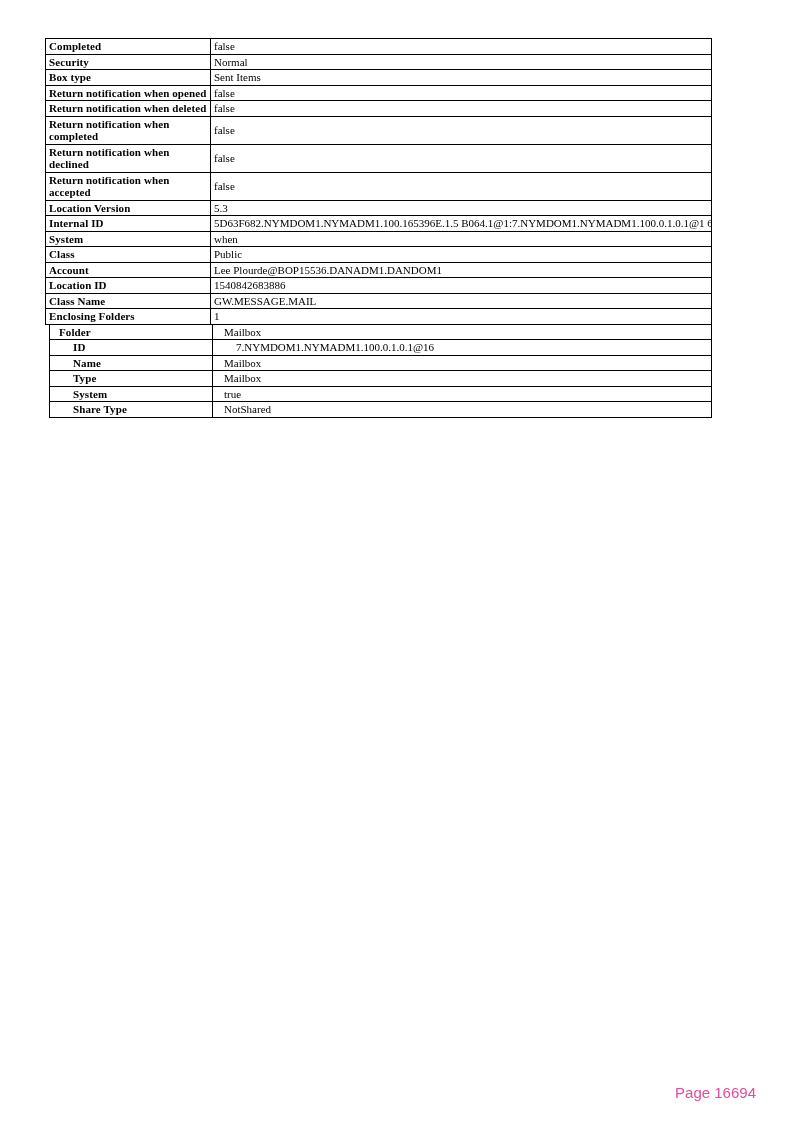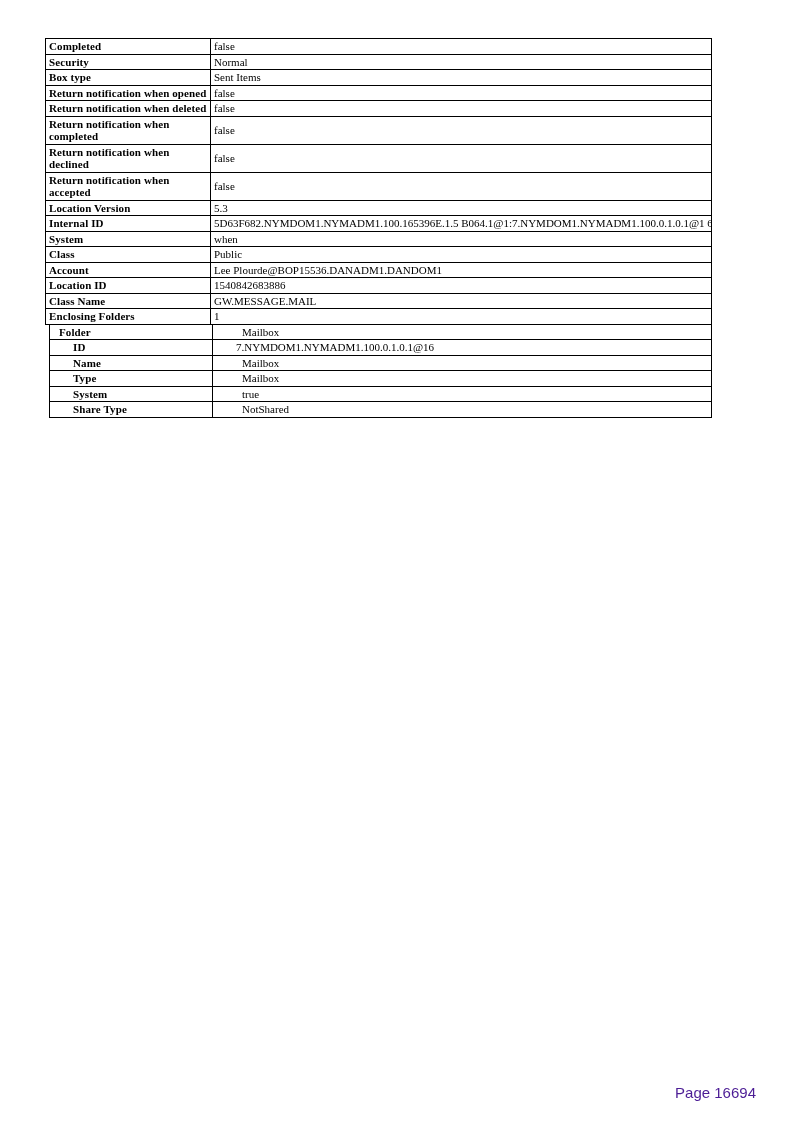--- a/index.html
+++ b/index.html
@@ -50,31 +50,31 @@
     white-space: pre-line;
     letter-spacing: 0.1px;
   }
   td.val {
     padding-left: 4px;
     white-space: nowrap;
   }
   
   td.lbl.li-1 { padding-left: 9px;  }
   td.lbl.li-2 { padding-left: 23px; }
-  td.val.vi-1 { padding-left: 29px; }
+  td.val.vi-1 { padding-left: 11px; }
   td.val.vi-2 { padding-left: 23px; }
   .page-footer {
     position: absolute;
     left: 0;
     top: 1084px;
     width: 756px;
     text-align: right;
     font-family: "Liberation Sans", sans-serif;
     font-size: 15px;
-    color: #4c1d95;
+    color: #ec4899;
   }
 </style>
 </head>
 <body>
 
 <div class="page">
 
   <div class="table-area">
 
     <table class="props main">

